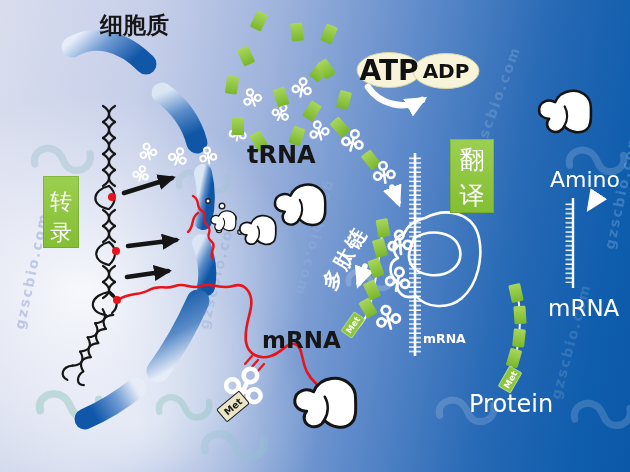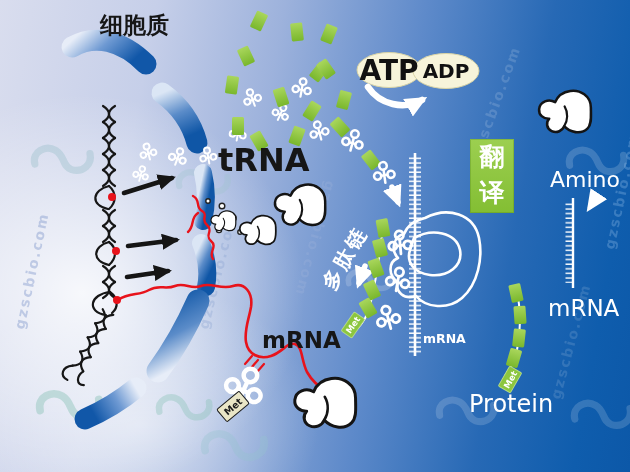--- a/index.html
+++ b/index.html
@@ -10,25 +10,24 @@
       radial-gradient(ellipse 360px 320px at 13% 62%, rgba(255,255,255,.85) 0%, rgba(255,255,255,0) 62%),
       radial-gradient(ellipse 300px 240px at 22% 90%, rgba(255,255,255,.55) 0%, rgba(255,255,255,0) 60%),
       linear-gradient(100deg,#d9ddee 0%,#c6cfe9 22%,#9db2dc 40%,#5e8aca 60%,#2769b5 78%,#0f5dad 92%,#0c58a8 100%);
   }
   .scene{position:absolute;left:0;top:0;}
   .lbl{position:absolute;white-space:pre;}
   .black{color:#161616;font-weight:bold;}
   .white{color:#ffffff;}
   .ctr{transform:translate(-50%,-50%);}
   .gbox{
-    position:absolute;display:flex;align-items:flex-start;justify-content:center;
+    position:absolute;display:flex;align-items:flex-end;justify-content:center;
     background:linear-gradient(180deg,#9ccf50,#83be33);
-    color:#fff;font-weight:bold;text-align:center;
+    color:#fff;font-weight:normal;text-align:center;
     box-shadow:0 0 0 1px rgba(90,140,30,.35) inset;
-    margin-left:20px;
   }
   .vtext{display:block;width:1.08em;margin:0 auto;word-break:break-all;line-height:1.42;text-align:center;}
   .rot{position:absolute;color:#fff;font-weight:bold;}
   .tag{
     position:absolute;display:flex;align-items:center;justify-content:center;
     font-weight:bold;border-radius:2px;
   }
   .tag-tan{background:#eae6c6;border:1.6px solid #1c1c1c;color:#1c1c1c;}
   .tag-green{background:#8cc63f;color:#fff;border:1px solid rgba(255,255,255,.35);}
 </style>
@@ -285,31 +284,34 @@
   <g>
     <path d="M516,288 C521,308 521,330 517,350 C514,362 510,370 505,376" fill="none" stroke="#fff" stroke-width="2"></path>
     <use href="#aag" transform="translate(516,293) rotate(-12)"></use>
     <use href="#aag" transform="translate(520,315) rotate(-4)"></use>
     <use href="#aag" transform="translate(519,338) rotate(6)"></use>
     <use href="#aag" transform="translate(514,358) rotate(16)"></use>
   </g>
 </svg>
 
 <div class="lbl black" style="left:100px;top:10px;font-size:23px">细胞质</div>
-<div class="lbl black" style="left:218px;top:141px;font-size:32px">tRNA</div>
+<div class="lbl black" style="left:247px;top:141px;font-size:24px">tRNA</div>
 <div class="lbl black" style="left:262px;top:327px;font-size:23px">mRNA</div>
 
 <div class="lbl white" style="left:550px;top:167px;font-size:22px">Amino</div>
 <div class="lbl white" style="left:548px;top:295px;font-size:23px">mRNA</div>
 <div class="lbl white" style="left:469px;top:390px;font-size:24px">Protein</div>
 <div class="lbl white" style="left:423px;top:331px;font-size:12.5px;font-weight:bold">mRNA</div>
 
 <div class="lbl ctr" style="left:389px;top:70px;font-size:28px;font-weight:bold;color:#111">ATP</div>
 <div class="lbl ctr" style="left:446px;top:71px;font-size:20px;font-weight:bold;color:#111">ADP</div>
 
+<div class="gbox" style="left:43px;top:176px;width:36px;height:72px;font-size:22px">
+  <span class="vtext">转录</span>
+</div>
 <div class="gbox" style="left:450px;top:139px;width:44px;height:74px;font-size:25px">
   <span class="vtext">翻译</span>
 </div>
 
 <div class="rot" style="left:345px;top:258px;font-size:20px;letter-spacing:3px;transform:translate(-50%,-50%) rotate(-60deg)">多肽链</div>
 
 <div class="tag tag-tan" style="left:218px;top:398px;width:28px;height:15px;font-size:9.5px;transform:rotate(-40deg)">Met</div>
 <div class="tag tag-green" style="left:341px;top:318px;width:22px;height:12px;font-size:8.5px;transform:rotate(-55deg)">Met</div>
 <div class="tag tag-green" style="left:498px;top:372px;width:22px;height:13px;font-size:8.5px;transform:rotate(-60deg)">Met</div>
 

